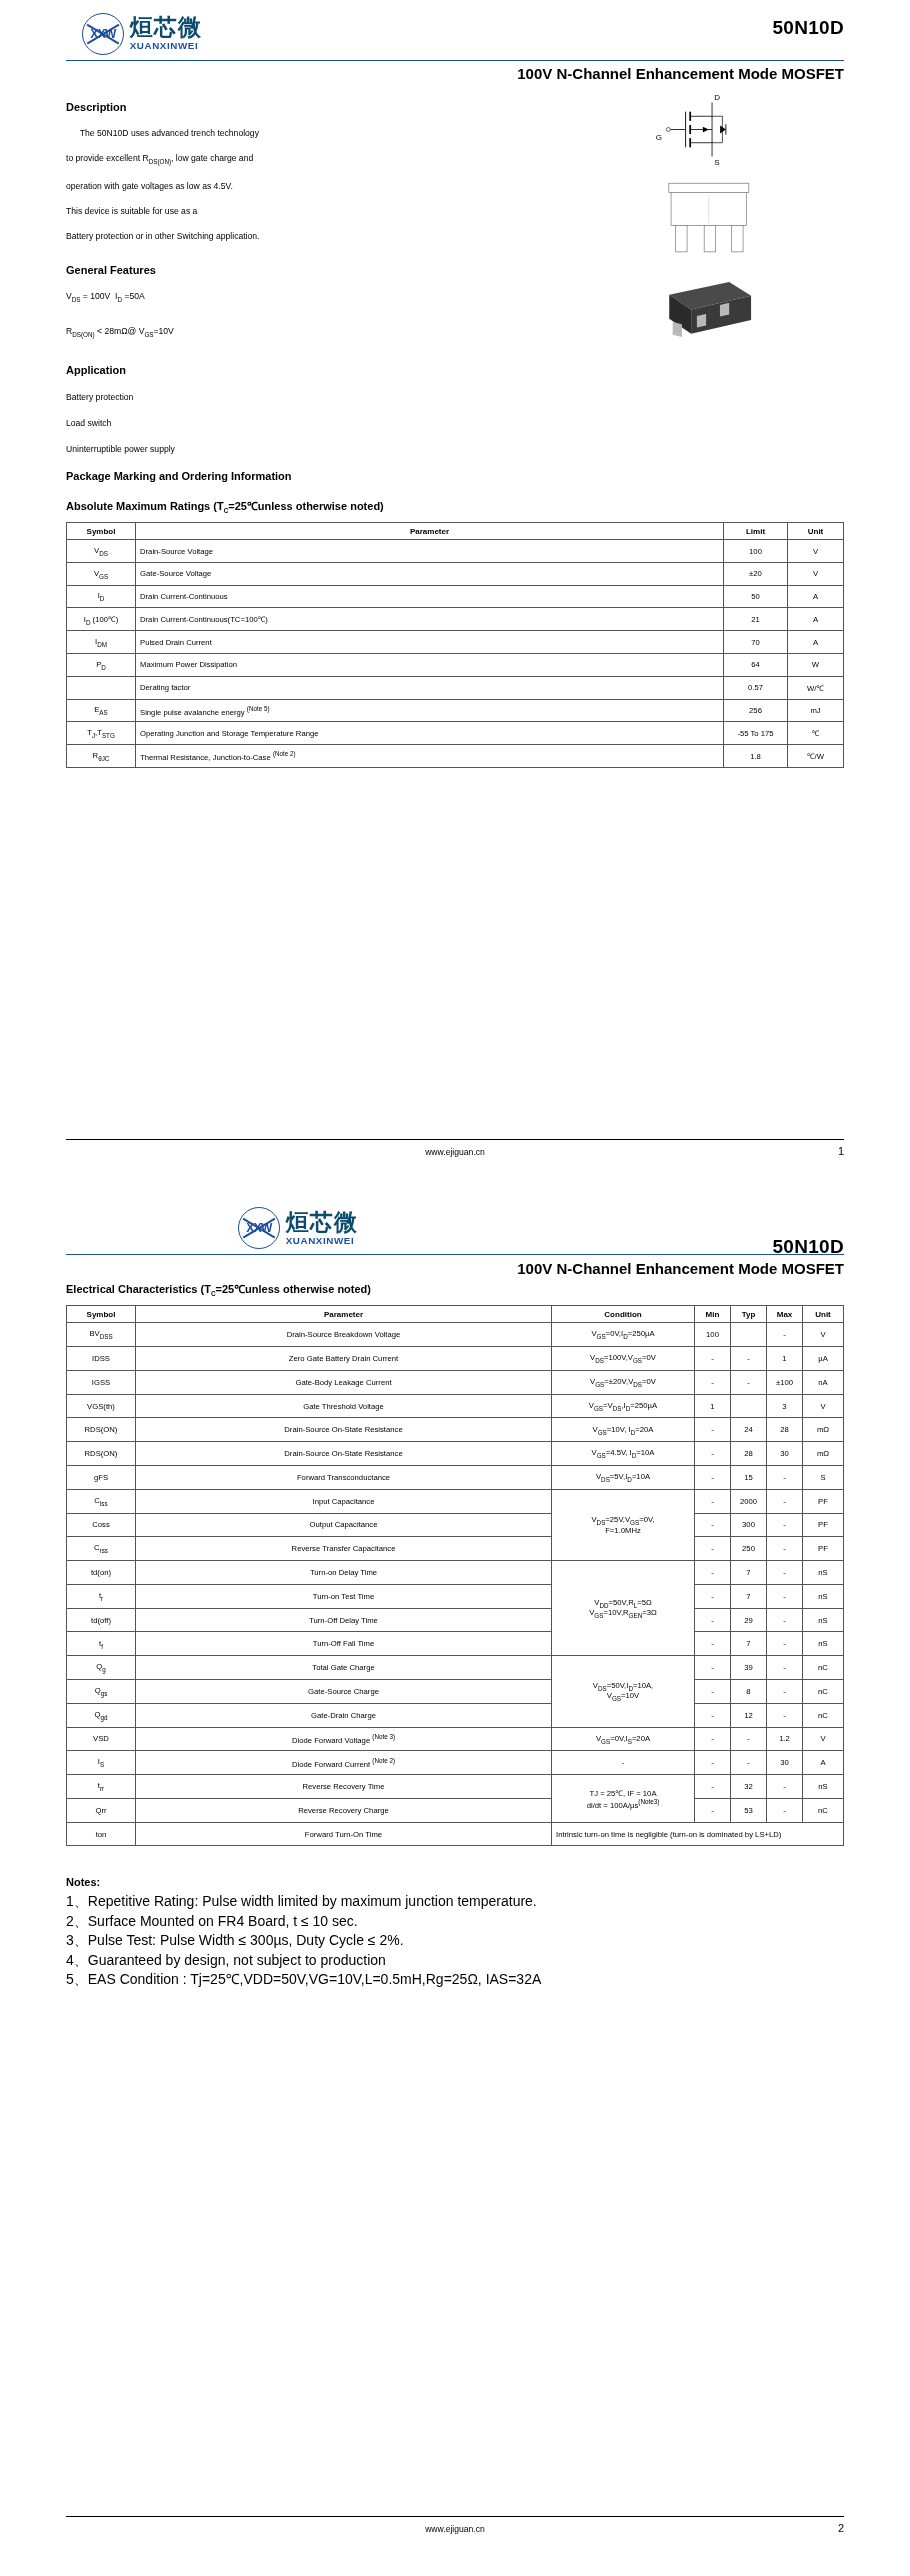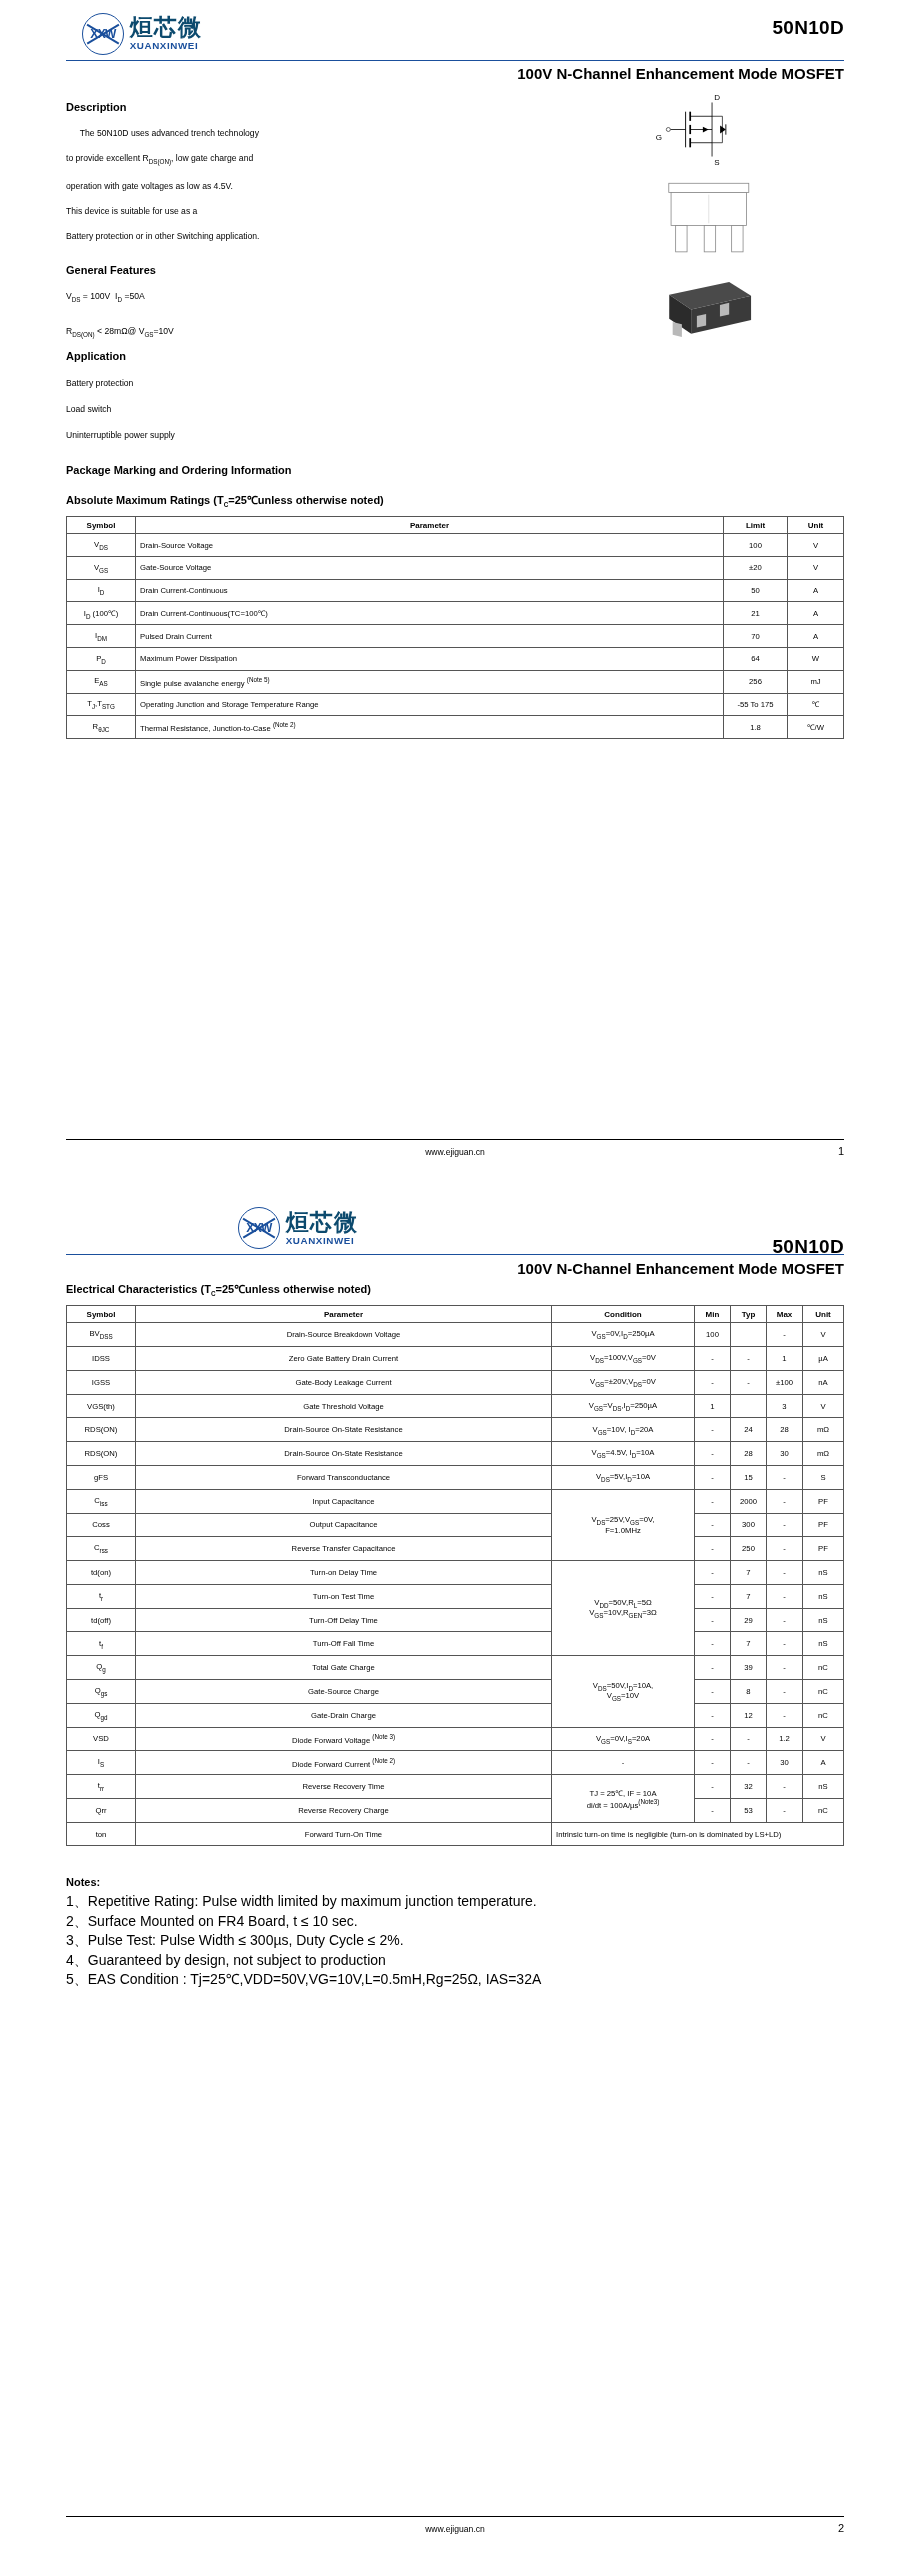--- a/index.html
+++ b/index.html
@@ -211,28 +211,28 @@
     <p>Battery protection or in other Switching application.</p>
   </div>
 
   <h2 class="sec">General Features</h2>
   <div class="body-txt">
     <p>V<span class="sub">DS</span> = 100V&nbsp; I<span class="sub">D</span> =50A</p>
     <div style="height:8px;"></div>
     <p>R<span class="sub">DS(ON)</span> &lt; 28m<span>Ω</span>@ V<span class="sub">GS</span>=10V</p>
   </div>
 
-  <h2 class="sec" style="margin-top:3px;">Application</h2>
+  <h2 class="sec" style="margin-top:17px;">Application</h2>
   <div class="body-txt" style="line-height:26px;">
     <p>Battery protection</p>
     <p>Load switch</p>
     <p>Uninterruptible power supply</p>
   </div>
 
-  <h2 class="sec" style="margin-top:16px;">Package Marking and Ordering Information</h2>
+  <h2 class="sec" style="margin-top:8px;">Package Marking and Ordering Information</h2>
 
   <h2 class="sec" style="margin-top:16px;">
     Absolute Maximum Ratings (T<span class="sub">C</span>=25℃unless otherwise noted)
   </h2>
 
   <table class="t amr">
     <colgroup>
         <col class="s">
         <col class="p">
         <col class="lm">
@@ -275,20 +275,26 @@
         <td class="c">I<span class="sub">DM</span></td>
         <td class="l">Pulsed Drain Current</td>
         <td class="c">70</td>
         <td class="c">A</td>
       </tr>
       <tr>
         <td class="c">P<span class="sub">D</span></td>
         <td class="l">Maximum Power Dissipation</td>
         <td class="c">64</td>
         <td class="c">W</td>
+      </tr>
+      <tr>
+        <td class="c"></td>
+        <td class="l">Derating factor</td>
+        <td class="c">0.57</td>
+        <td class="c">W/℃</td>
       </tr>
       <tr>
         <td class="c">E<span class="sub">AS</span></td>
         <td class="l">Single pulse avalanche energy <span class="sup">(Note 5)</span></td>
         <td class="c">256</td>
         <td class="c">mJ</td>
       </tr>
       <tr>
         <td class="c">T<span class="sub">J</span>,T<span class="sub">STG</span></td>
         <td class="l">Operating Junction and Storage Temperature Range</td>

